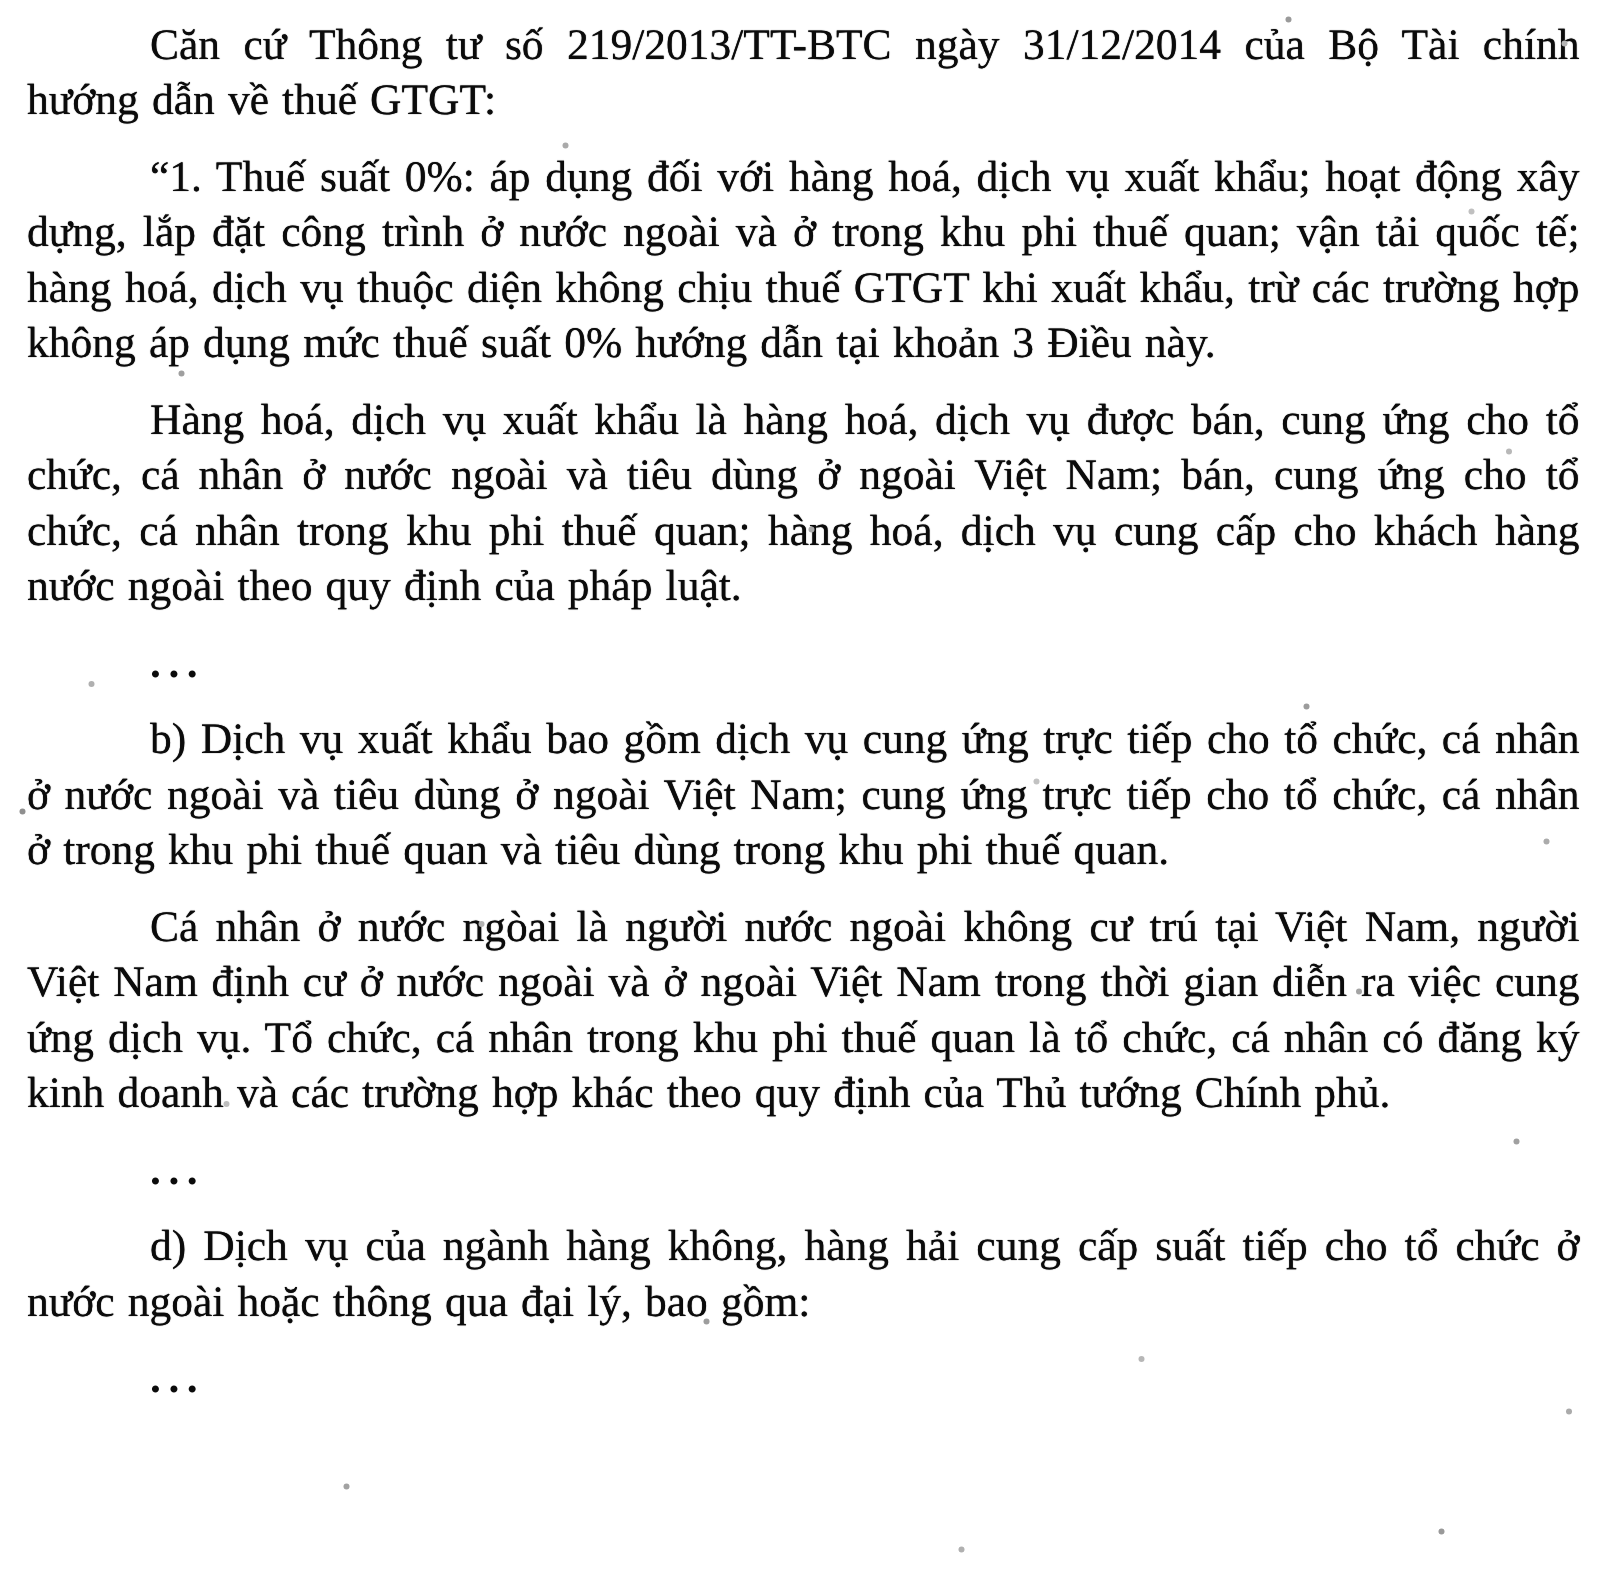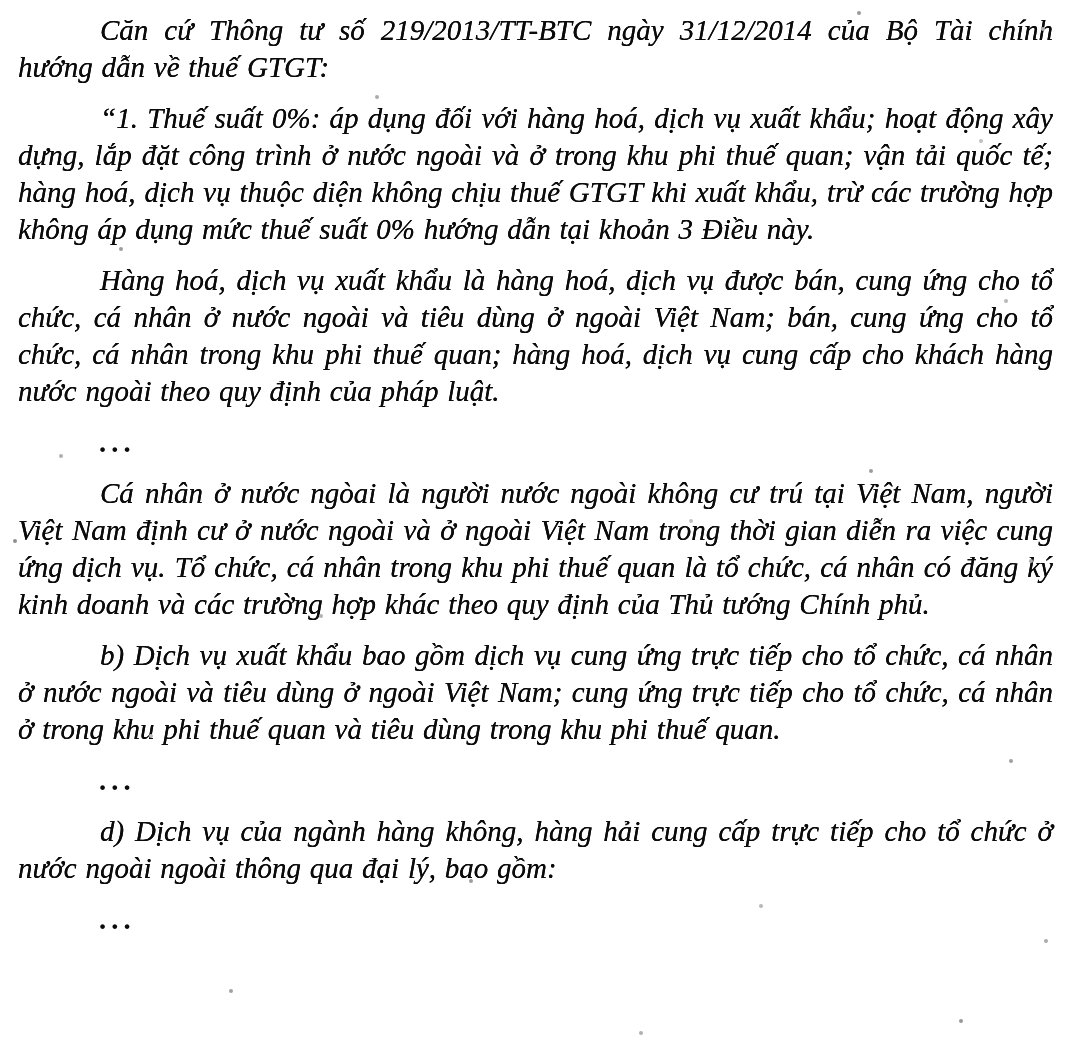--- a/index.html
+++ b/index.html
@@ -12,21 +12,20 @@
     overflow: hidden;
   }
   .page {
     position: relative;
     width: 1073px;
     height: 1057px;
     padding: 12px 20px 0 18px;
     background: #ffffff;
     font-family: "Liberation Serif", "DejaVu Serif", serif;
     color: #0b0b0b;
-    font-style: italic;
   }
   .para {
     font-size: 29px;
     line-height: 37px;
     text-align: justify;
     text-indent: 82px;
     margin: 0 0 14px 0;
     word-spacing: 1.5px;
     text-shadow: 0 0 0.6px #000;
   }
@@ -72,18 +71,18 @@
 </head>
 <body>
 
 <main class="page">
   <div class="noise"></div>
 
   <p class="para">Căn cứ Thông tư số 219/2013/TT-BTC ngày 31/12/2014 của Bộ Tài chính hướng dẫn về thuế GTGT:</p>
   <p class="para">“1. Thuế suất 0%: áp dụng đối với hàng hoá, dịch vụ xuất khẩu; hoạt động xây dựng, lắp đặt công trình ở nước ngoài và ở trong khu phi thuế quan; vận tải quốc tế; hàng hoá, dịch vụ thuộc diện không chịu thuế GTGT khi xuất khẩu, trừ các trường hợp không áp dụng mức thuế suất 0% hướng dẫn tại khoản 3 Điều này.</p>
   <p class="para">Hàng hoá, dịch vụ xuất khẩu là hàng hoá, dịch vụ được bán, cung ứng cho tổ chức, cá nhân ở nước ngoài và tiêu dùng ở ngoài Việt Nam; bán, cung ứng cho tổ chức, cá nhân trong khu phi thuế quan; hàng hoá, dịch vụ cung cấp cho khách hàng nước ngoài theo quy định của pháp luật.</p>
   <p class="para ellipsis">...</p>
+  <p class="para">b) Dịch vụ xuất khẩu bao gồm dịch vụ cung ứng trực tiếp cho tổ chức, cá nhân ở nước ngoài và tiêu dùng ở ngoài Việt Nam; cung ứng trực tiếp cho tổ chức, cá nhân ở trong khu phi thuế quan và tiêu dùng trong khu phi thuế quan.</p>
   <p class="para">Cá nhân ở nước ngòai là người nước ngoài không cư trú tại Việt Nam, người Việt Nam định cư ở nước ngoài và ở ngoài Việt Nam trong thời gian diễn ra việc cung ứng dịch vụ. Tổ chức, cá nhân trong khu phi thuế quan là tổ chức, cá nhân có đăng ký kinh doanh và các trường hợp khác theo quy định của Thủ tướng Chính phủ.</p>
-  <p class="para">b) Dịch vụ xuất khẩu bao gồm dịch vụ cung ứng trực tiếp cho tổ chức, cá nhân ở nước ngoài và tiêu dùng ở ngoài Việt Nam; cung ứng trực tiếp cho tổ chức, cá nhân ở trong khu phi thuế quan và tiêu dùng trong khu phi thuế quan.</p>
   <p class="para ellipsis">...</p>
-  <p class="para">d) Dịch vụ của ngành hàng không, hàng hải cung cấp trực tiếp cho tổ chức ở nước ngoài ngoài thông qua đại lý, bao gồm:</p>
+  <p class="para">d) Dịch vụ của ngành hàng không, hàng hải cung cấp suất tiếp cho tổ chức ở nước ngoài hoặc thông qua đại lý, bao gồm:</p>
   <p class="para ellipsis">...</p>
 </main>
 
 </body></html>

